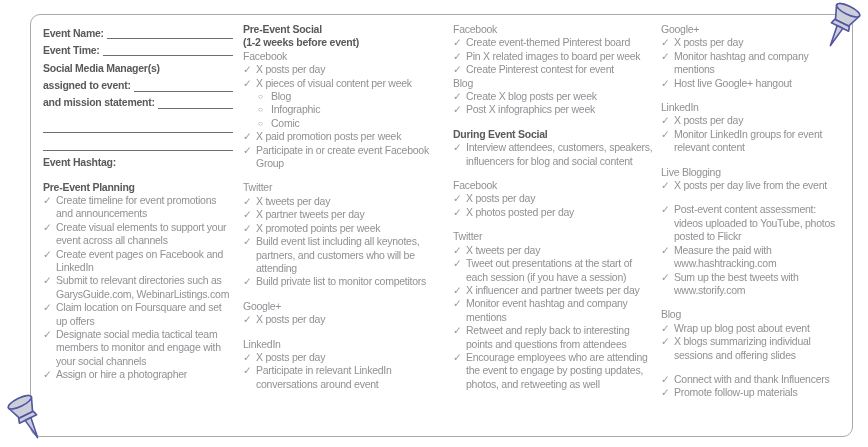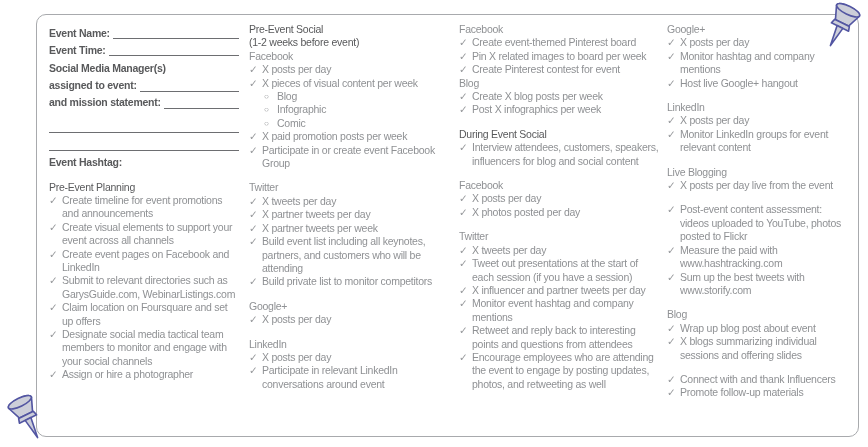--- a/index.html
+++ b/index.html
@@ -6,30 +6,30 @@
     --body:#8f9194; --head:#58595b; --check:#97999c;
     --border:#a8aaad; --line:#6d6e71; --bg:#ffffff;
   }
   html,body{margin:0;padding:0;background:#fff;}
   .page{
     position:relative;width:868px;height:447px;background:var(--bg);
     font-family:"Liberation Sans",sans-serif;font-size:10.5px;line-height:13.4px;
     letter-spacing:-0.25px;color:var(--body);overflow:hidden;
   }
   .card{
-    position:absolute;left:36px;top:14px;width:823px;height:423px;box-sizing:border-box;
+    position:absolute;left:30px;top:14px;width:823px;height:423px;box-sizing:border-box;
     border:1.6px solid var(--border);border-radius:10px;
     padding:8px 8px 6px 12px;display:flex;background:var(--bg);
   }
   .col{box-sizing:border-box;}
   .col-1{width:200px;padding-right:10px;}
   .col-2{width:210px;padding-right:8px;}
   .col-3{width:208px;padding-right:6px;}
   .col-4{flex:1;}
-  .heading{font-weight:normal;color:var(--head);}
+  .heading{font-weight:bold;color:var(--head);}
   .platform{color:var(--body);}
   .item{display:flex;}
   .item .check{width:13px;flex:none;color:var(--check);}
   .item .txt{flex:1;}
   .subitem{display:flex;padding-left:15px;}
   .subitem .dot{width:13px;flex:none;font-size:8px;}
   .field{display:flex;align-items:flex-end;height:17px;font-weight:bold;color:var(--head);}
   .field .line{flex:1;border-bottom:1.2px solid var(--line);margin-left:3px;margin-bottom:1px;}
   .flabel{font-weight:bold;color:var(--head);line-height:13.8px;}
   .rule{height:17px;border-bottom:1.2px solid var(--line);}
@@ -137,21 +137,21 @@
         <div class="item">
           <span class="check">✓</span>
           <span class="txt">X tweets per day</span>
         </div>
         <div class="item">
           <span class="check">✓</span>
           <span class="txt">X partner tweets per day</span>
         </div>
         <div class="item">
           <span class="check">✓</span>
-          <span class="txt">X partner tweets per week</span>
+          <span class="txt">X promoted points per week</span>
         </div>
         <div class="item">
           <span class="check">✓</span>
           <span class="txt">Build event list including all keynotes, partners, and customers who will be attending</span>
         </div>
         <div class="item">
           <span class="check">✓</span>
           <span class="txt">Build private list to monitor competitors</span>
         </div>
         <div class="gap"></div>

